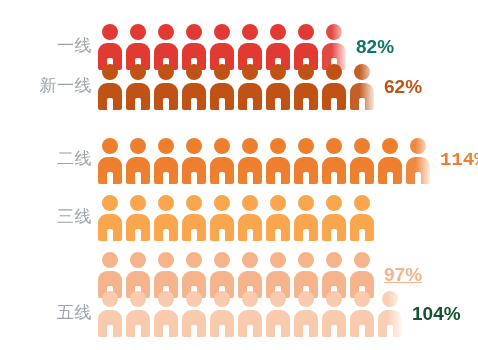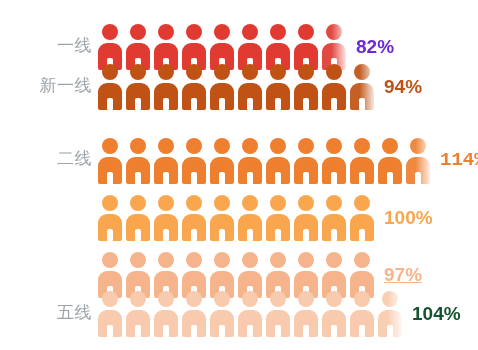--- a/index.html
+++ b/index.html
@@ -138,21 +138,21 @@
           <span class="head"></span>
           <span class="body"></span>
           <span class="legs"></span>
         </div>
         <div class="figure partial">
           <span class="head"></span>
           <span class="body"></span>
           <span class="legs"></span>
         </div>
       </div>
-      <div class="row-value" style="color: #6d28d9; left: 356px; top: 20px;">82%</div>
+      <div class="row-value" style="color: #0f766e; left: 356px; top: 20px;">82%</div>
     </div>
     <div class="row" style="top: 41px;">
       <div class="row-label">新一线</div>
       <div class="figures" style="color: rgb(191, 82, 20);">
         <div class="figure">
           <span class="head"></span>
           <span class="body"></span>
           <span class="legs"></span>
         </div>
         <div class="figure">
@@ -194,21 +194,21 @@
           <span class="head"></span>
           <span class="body"></span>
           <span class="legs"></span>
         </div>
         <div class="figure partial">
           <span class="head"></span>
           <span class="body"></span>
           <span class="legs"></span>
         </div>
       </div>
-      <div class="row-value" style="color: rgb(191, 82, 20); left: 384px; top: 20px;">94%</div>
+      <div class="row-value" style="color: rgb(191, 82, 20); left: 384px; top: 20px;">62%</div>
     </div>
     <div class="row" style="top: 115px; font-family: Liberation Mono, monospace;">
       <div class="row-label">二线</div>
       <div class="figures" style="color: rgb(238, 127, 47);">
         <div class="figure">
           <span class="head"></span>
           <span class="body"></span>
           <span class="legs"></span>
         </div>
         <div class="figure">
@@ -263,20 +263,21 @@
         </div>
         <div class="figure partial">
           <span class="head"></span>
           <span class="body"></span>
           <span class="legs"></span>
         </div>
       </div>
       <div class="row-value" style="color: rgb(238, 127, 47); left: 440px; top: 20px;">114%</div>
     </div>
     <div class="row" style="top: 172px;">
+      <div class="row-label">三线</div>
       <div class="figures" style="color: rgb(249, 166, 79);">
         <div class="figure">
           <span class="head"></span>
           <span class="body"></span>
           <span class="legs"></span>
         </div>
         <div class="figure">
           <span class="head"></span>
           <span class="body"></span>
           <span class="legs"></span>
@@ -315,21 +316,20 @@
           <span class="head"></span>
           <span class="body"></span>
           <span class="legs"></span>
         </div>
         <div class="figure">
           <span class="head"></span>
           <span class="body"></span>
           <span class="legs"></span>
         </div>
       </div>
-      <div class="row-value" style="color: rgb(249, 166, 79); left: 384px; top: 20px;">100%</div>
     </div>
     <div class="row" style="top: 229px;">
       <div class="figures" style="color: rgb(245, 180, 140);">
         <div class="figure">
           <span class="head"></span>
           <span class="body"></span>
           <span class="legs"></span>
         </div>
         <div class="figure">
           <span class="head"></span>

